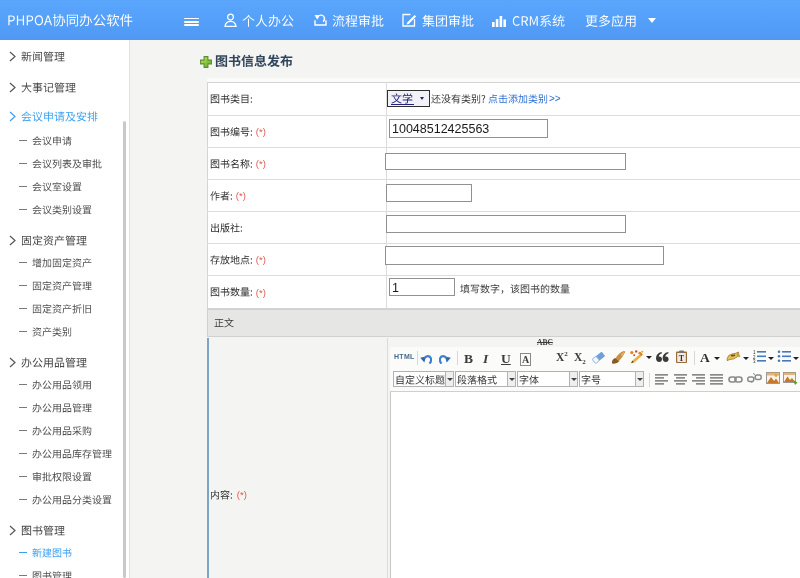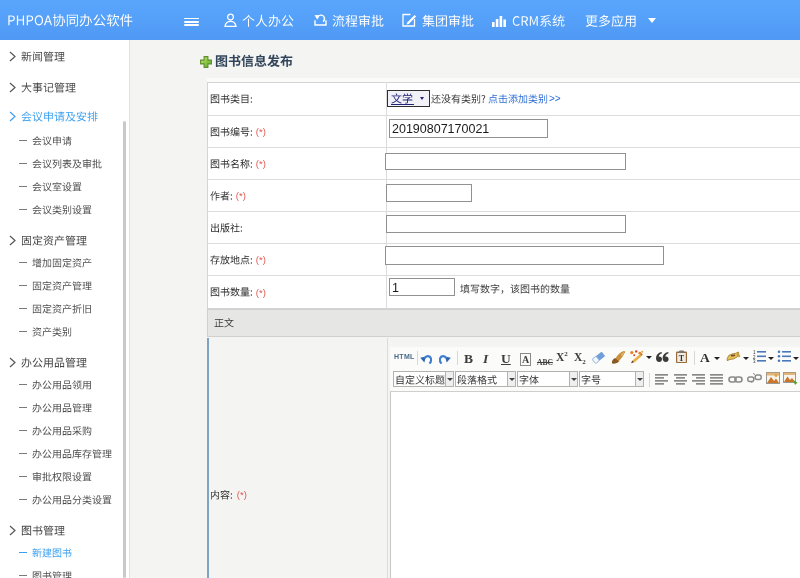--- a/index.html
+++ b/index.html
@@ -597,21 +597,21 @@
       <use href="#g89" x="0"></use>
       <use href="#g99" x="100"></use>
       <use href="#g100" x="200"></use>
       <use href="#g56" x="300"></use>
       <use href="#g53" x="400"></use>
       <use href="#g54" x="500"></use>
     </g>
   </svg>
 <span style="position:absolute;left:549px;top:93px;font:10px 'Liberation Sans',sans-serif;color:#2b6cd4">&gt;&gt;</span>
 <div style="position:absolute;left:389px;top:119px;width:159px;height:19px;background:#fff;border:1px solid #919191">
-    <span style="position:absolute;left:2px;top:2.2px;font:12.5px 'Liberation Sans',sans-serif;color:#1a1a1a">20190807170021</span>
+    <span style="position:absolute;left:2px;top:2.2px;font:12.5px 'Liberation Sans',sans-serif;color:#1a1a1a">10048512425563</span>
   </div>
 <div style="position:absolute;left:385px;top:153px;width:241px;height:17px;background:#fff;border:1px solid #919191"></div>
 <div style="position:absolute;left:386px;top:184px;width:86px;height:18px;background:#fff;border:1px solid #919191"></div>
 <div style="position:absolute;left:386px;top:215px;width:240px;height:18px;background:#fff;border:1px solid #919191"></div>
 <div style="position:absolute;left:385px;top:246px;width:279px;height:19px;background:#fff;border:1px solid #919191"></div>
 <div style="position:absolute;left:389px;top:278px;width:66px;height:18px;background:#fff;border:1px solid #919191">
     <span style="position:absolute;left:2px;top:1.7px;font:12.5px 'Liberation Sans',sans-serif;color:#1a1a1a">1</span>
   </div>
 <svg style="position:absolute;left:460px;top:282.2px;overflow:visible" width="112" height="14">
     <g transform="translate(0,10.6) scale(0.1,-0.1)" fill="#3f3f3f">
@@ -638,21 +638,21 @@
   </svg>
 <svg style="position:absolute;left:439px;top:353px" width="12" height="11" viewBox="0 0 12 11">
     <path d="M11.8 4.8 L6.2 3.6 L7.6 9.6 Z" fill="#2f66b0"></path>
     <path d="M7.4 5.2 C5.8 2.2 2 2.6 1.1 5.4 C0.4 7.6 1.2 9.2 2.5 10.6" fill="none" stroke="#3f7fd2" stroke-width="2.2"></path>
   </svg>
 <div style="position:absolute;left:457px;top:351px;width:1px;height:14px;background:#d8d8d8"></div>
 <span style="position:absolute;left:464px;top:351px;font:bold 13.5px 'Liberation Serif',serif;color:#3c3c3c">B</span>
 <span style="position:absolute;left:483px;top:351px;font:italic bold 13.5px 'Liberation Serif',serif;color:#3c3c3c">I</span>
 <span style="position:absolute;left:501px;top:351px;font:bold 13.5px 'Liberation Serif',serif;color:#3c3c3c;text-decoration:underline">U</span>
 <span style="position:absolute;left:520px;top:352.5px;font:bold 10px 'Liberation Serif',serif;color:#3c3c3c;border:1px solid #8a8a8a;padding:0 1px">A</span>
-<span style="position:absolute;left:537px;top:358px;font:bold 7.5px 'Liberation Serif',serif;color:#3c3c3c;text-decoration:line-through">ABC</span>
+<span style="position:absolute;left:537px;top:338px;font:bold 7.5px 'Liberation Serif',serif;color:#3c3c3c;text-decoration:line-through">ABC</span>
 <span style="position:absolute;left:556px;top:351px;font:bold 11.5px 'Liberation Serif',serif;color:#3c3c3c">X<sup style="font-size:7px">2</sup></span>
 <span style="position:absolute;left:574px;top:351px;font:bold 11.5px 'Liberation Serif',serif;color:#3c3c3c">X<sub style="font-size:7px">2</sub></span>
 <svg style="position:absolute;left:592px;top:351px" width="13" height="13" viewBox="0 0 13 13">
     <g transform="rotate(-38 6.5 6.5)">
       <rect x="0.4" y="3.9" width="12.2" height="5.6" rx="1.1" fill="#6f9fd8"></rect>
       <rect x="0.4" y="3.9" width="5" height="5.6" rx="1.1" fill="#f3f7fc" stroke="#8fb3dd" stroke-width=".8"></rect>
     </g>
   </svg>
 <svg style="position:absolute;left:611px;top:350px" width="15" height="14" viewBox="0 0 15 14">
     <path d="M1 13.5 C0.6 10 2.4 8.6 5 8 L8.2 11 C7 13.2 3.5 14 1 13.5Z" fill="#8a5a24"></path>

